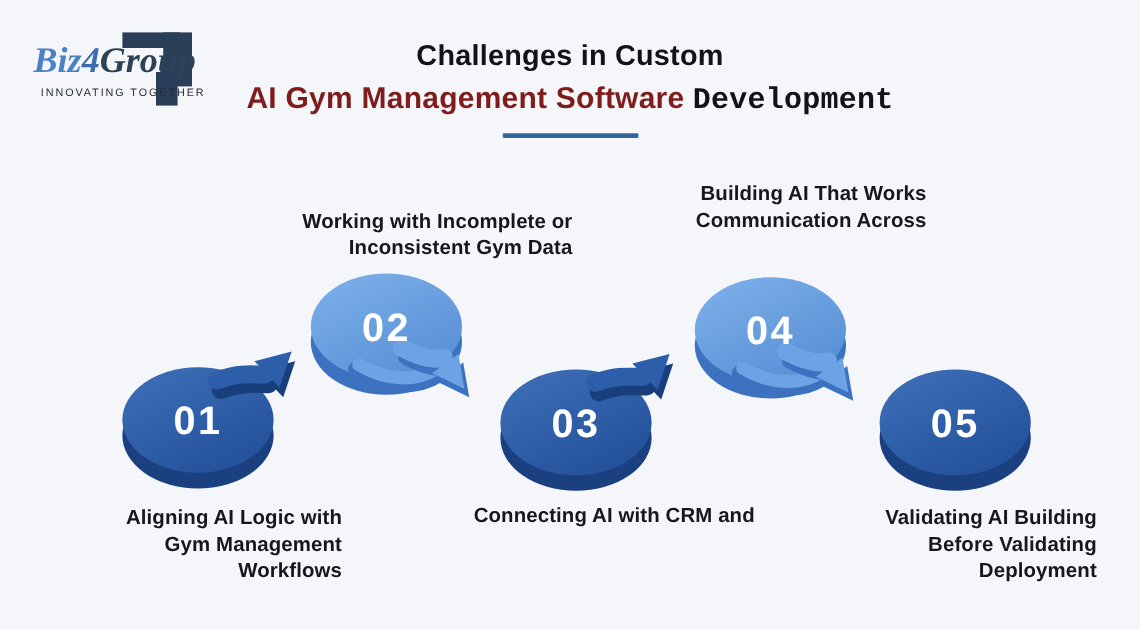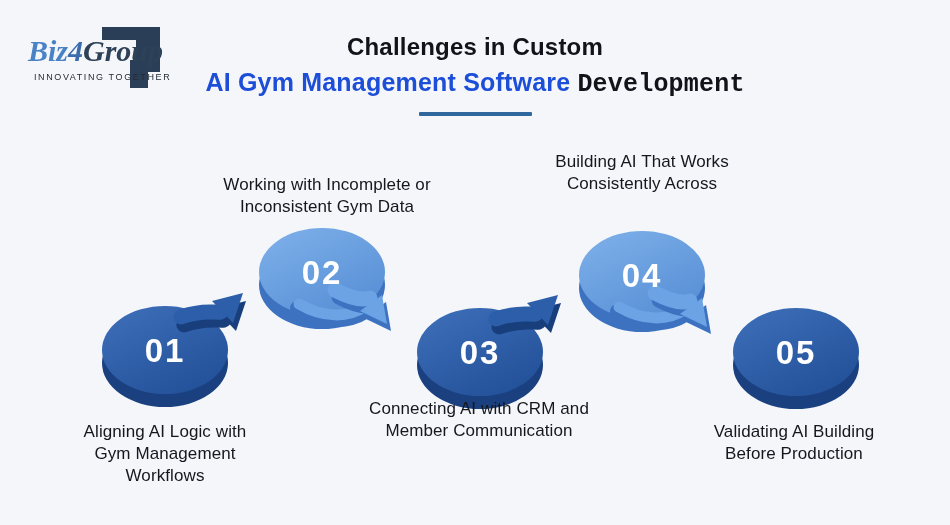--- a/index.html
+++ b/index.html
@@ -29,36 +29,36 @@
   .brand .b-group{color:#2d4157;font-weight:700;}
   .tagline{
     position:absolute;left:10px;top:54px;z-index:2;
     font-size:9px;font-weight:400;letter-spacing:1.6px;color:#242b33;
     white-space:nowrap;
   }
   
   .title-block{position:absolute;left:0;right:0;top:33px;text-align:center;color:#101319;}
   .title-line1{font-size:24px;font-weight:700;letter-spacing:0.2px;}
   .title-line2{font-size:25px;font-weight:700;letter-spacing:0.2px;margin-top:7px;}
-  .title-line2 .hl{color:#1d4ed8;margin-top:20px;}
+  .title-line2 .hl{color:#7f1d1d;margin-top:20px;}
   .title-line2 .rest{margin-left:0.28em;font-family:Liberation Mono, monospace;}
   .title-underline{
     width:113px;height:4px;background:#30689e;border-radius:1px;
     margin:13px auto 0 auto;
   }
   
   .unit{position:absolute;}
   .unit text{
     font-family:"Liberation Sans","DejaVu Sans",sans-serif;
     font-weight:700;font-size:33px;fill:#ffffff;letter-spacing:2px;
   }
   
   .label{
-    position:absolute;text-align:center;
-    font-size:17px;font-weight:400;line-height:22px;color:#14171c;
+    position:absolute;text-align:right;
+    font-size:17px;font-weight:700;line-height:22px;color:#14171c;
     letter-spacing:0.1px;
   }
 </style>
 </head>
 <body>
 
 <div class="canvas">
 
   <div class="logo">
     <div class="bracket-piece bp-top"></div>
@@ -174,28 +174,28 @@
     <div>Aligning AI Logic with</div>
     <div>Gym Management</div>
     <div>Workflows</div>
   </div>
 
   <div class="label" style="left:177px;top:174px;width:300px">
     <div>Working with Incomplete or</div>
     <div>Inconsistent Gym Data</div>
   </div>
 
-  <div class="label" style="left:329px;top:398px;width:300px">
+  <div class="label" style="left:329px;top:419px;width:300px">
     <div>Connecting AI with CRM and</div>
-    <div>Member Communication</div>
   </div>
 
   <div class="label" style="left:512px;top:151px;width:260px">
     <div>Building AI That Works</div>
-    <div>Consistently Across</div>
+    <div>Communication Across</div>
   </div>
 
   <div class="label" style="left:674px;top:421px;width:240px">
     <div>Validating AI Building</div>
-    <div>Before Production</div>
+    <div>Before Validating</div>
+    <div>Deployment</div>
   </div>
 
 </div>
 
 </body></html>

